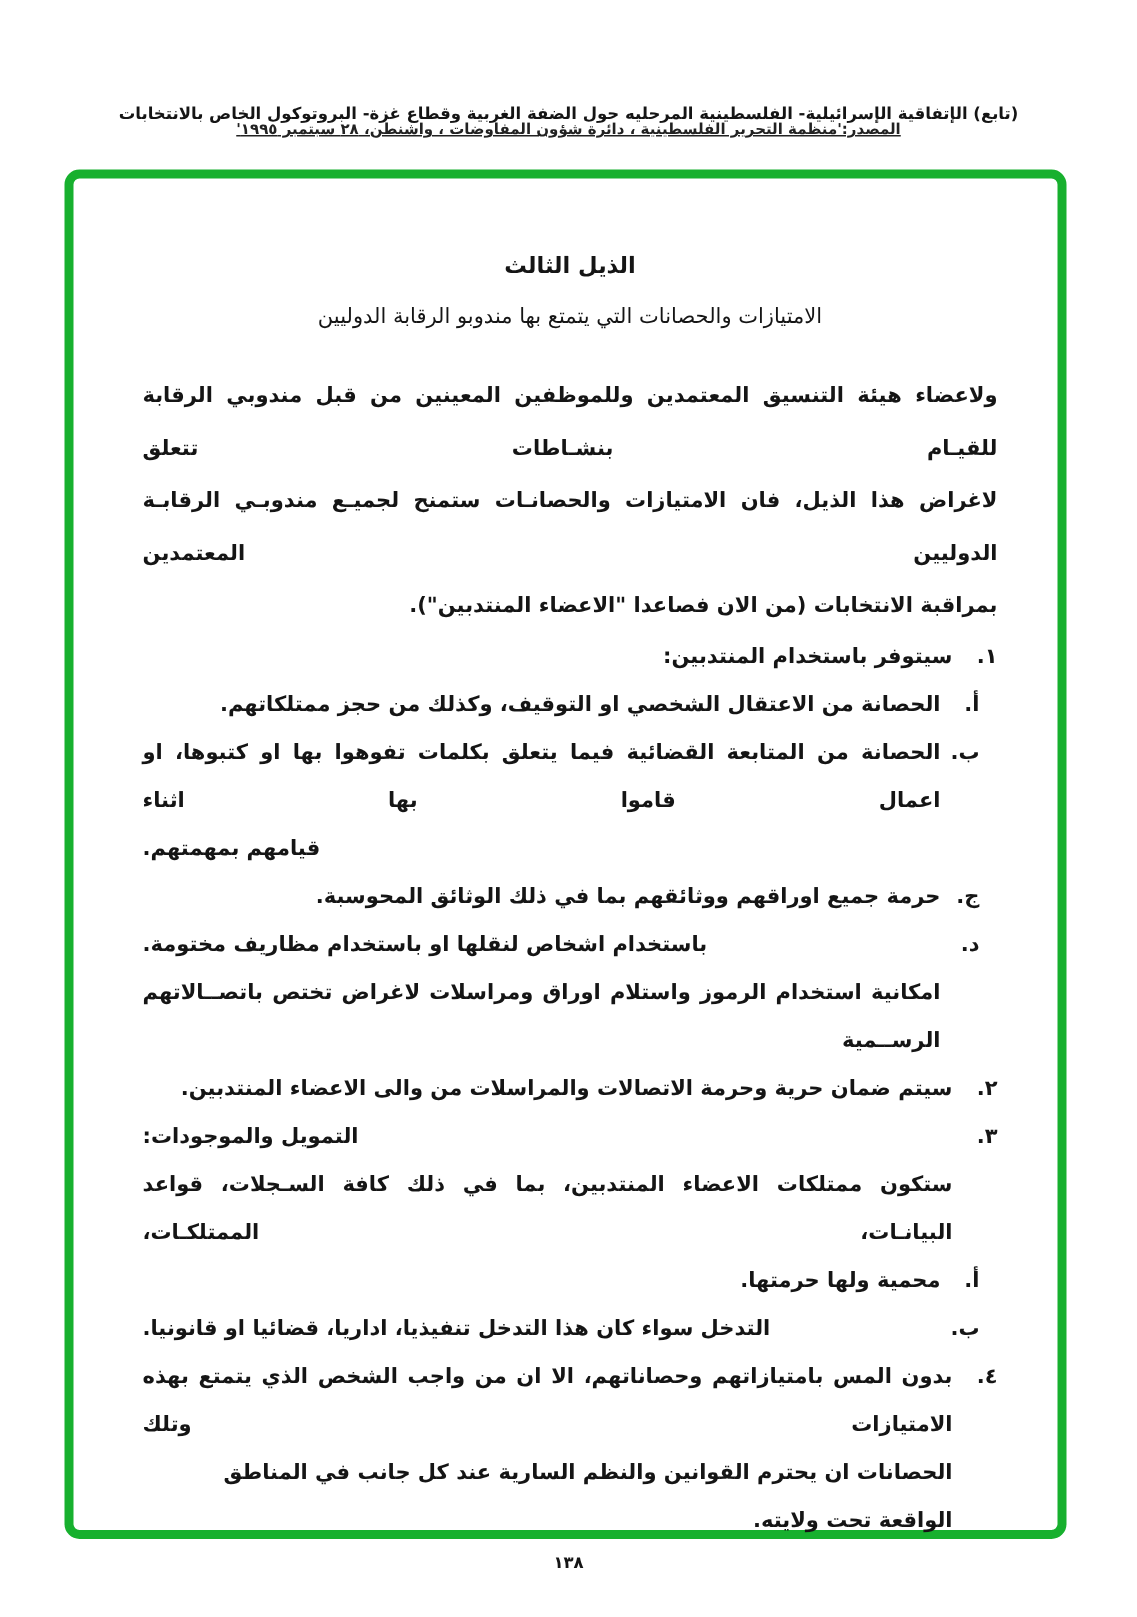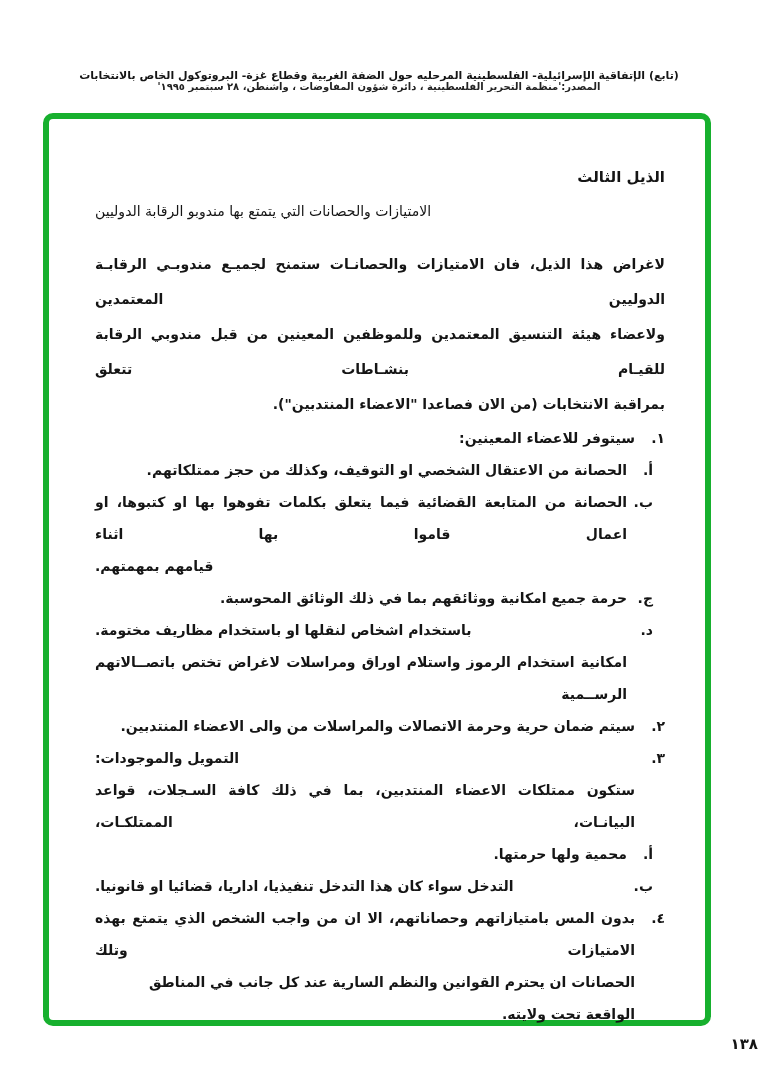--- a/index.html
+++ b/index.html
@@ -30,20 +30,21 @@
   .header-source {
     position: absolute;
     top: 81px;
     left: 0;
     right: 0;
     text-align: center;
     direction: rtl;
     font-weight: bold;
     font-size: 10px;
     color: #222;
+    text-decoration: underline;
   }
   .frame {
     position: absolute;
     left: 43px;
     top: 113px;
     width: 656px;
     height: 901px;
     border: 6px solid var(--accent, #17b02e);
     border-radius: 10px;
     background: #ffffff;
@@ -51,27 +52,27 @@
   .content {
     position: absolute;
     top: 48px;
     right: 40px;
     left: 46px;
     direction: rtl;
     font-weight: bold;
   }
   .doc-title {
     font-size: 15px;
-    text-align: right;
+    text-align: center;
     line-height: 20px;
   }
   .doc-subtitle {
     font-size: 14px;
     font-weight: normal;
-    text-align: left;
+    text-align: center;
     line-height: 20px;
     margin-top: 14px;
   }
   .intro {
     margin-top: 26px;
     font-size: 14px;
     line-height: 35px;
   }
   .clauses {
     font-size: 14px;
@@ -91,65 +92,66 @@
     flex: 1;
     min-width: 0;
   }
   .item.l2 { margin-right: 12px; }
   .item.l2 .marker { flex: 0 0 26px; }
   .page-number {
     position: absolute;
     top: 1035px;
     left: 0;
     right: 0;
+    text-align: center;
     direction: rtl;
     font-weight: bold;
-    font-size: 15px;
+    font-size: 11px;
   }
 </style>
 </head>
 <body>
 
 <div class="header-title">(تابع) الإتفاقية الإسرائيلية- الفلسطينية المرحليه حول الضفة الغربية وقطاع غزة- البروتوكول الخاص بالانتخابات</div>
 
 <div class="header-source">المصدر:'منظمة التحرير الفلسطينية ، دائرة شؤون المفاوضات ، واشنطن، ٢٨ سبتمبر ١٩٩٥'</div>
 
 <div class="frame">
   <div class="content">
     <div class="doc-title">الذيل الثالث</div>
     <div class="doc-subtitle">الامتيازات والحصانات التي يتمتع بها مندوبو الرقابة الدوليين</div>
     <div class="intro">
+        <div class="line j">ولاعضاء هيئة التنسيق المعتمدين وللموظفين المعينين من قبل مندوبي الرقابة  للقيـام بنشـاطات تتعلق</div>
         <div class="line j">لاغراض هذا الذيل، فان الامتيازات والحصانـات ستمنح لجميـع مندوبـي الرقابـة الدوليين المعتمدين</div>
-        <div class="line j">ولاعضاء هيئة التنسيق المعتمدين وللموظفين المعينين من قبل مندوبي الرقابة  للقيـام بنشـاطات تتعلق</div>
         <div class="line r">بمراقبة الانتخابات (من الان فصاعدا "الاعضاء المنتدبين").</div>
       </div>
     <div class="clauses">
         <div class="item">
           <span class="marker">١.</span>
           <div class="txt">
-            <div class="line r">سيتوفر للاعضاء المعينين:</div>
+            <div class="line r">سيتوفر باستخدام المنتدبين:</div>
           </div>
         </div>
         <div class="item l2">
           <span class="marker">أ.</span>
           <div class="txt">
             <div class="line r">الحصانة من الاعتقال الشخصي او التوقيف، وكذلك من حجز ممتلكاتهم.</div>
           </div>
         </div>
         <div class="item l2">
           <span class="marker">ب.</span>
           <div class="txt">
             <div class="line j">الحصانة من المتابعة القضائية فيما يتعلق بكلمات تفوهوا بها او كتبوها، او اعمال قاموا بها اثناء</div>
             <div class="line c">قيامهم بمهمتهم.</div>
           </div>
         </div>
         <div class="item l2">
           <span class="marker">ج.</span>
           <div class="txt">
-            <div class="line r">حرمة جميع امكانية ووثائقهم بما في ذلك الوثائق المحوسبة.</div>
+            <div class="line r">حرمة جميع اوراقهم ووثائقهم بما في ذلك الوثائق المحوسبة.</div>
           </div>
         </div>
         <div class="item l2">
           <span class="marker">د.</span>
           <div class="txt">
             <div class="line c">باستخدام اشخاص  لنقلها  او باستخدام مظاريف مختومة.</div>
             <div class="line j">امكانية استخدام الرموز واستلام اوراق ومراسلات لاغراض تختص باتصــالاتهم الرســمية</div>
           </div>
         </div>
         <div class="item">

